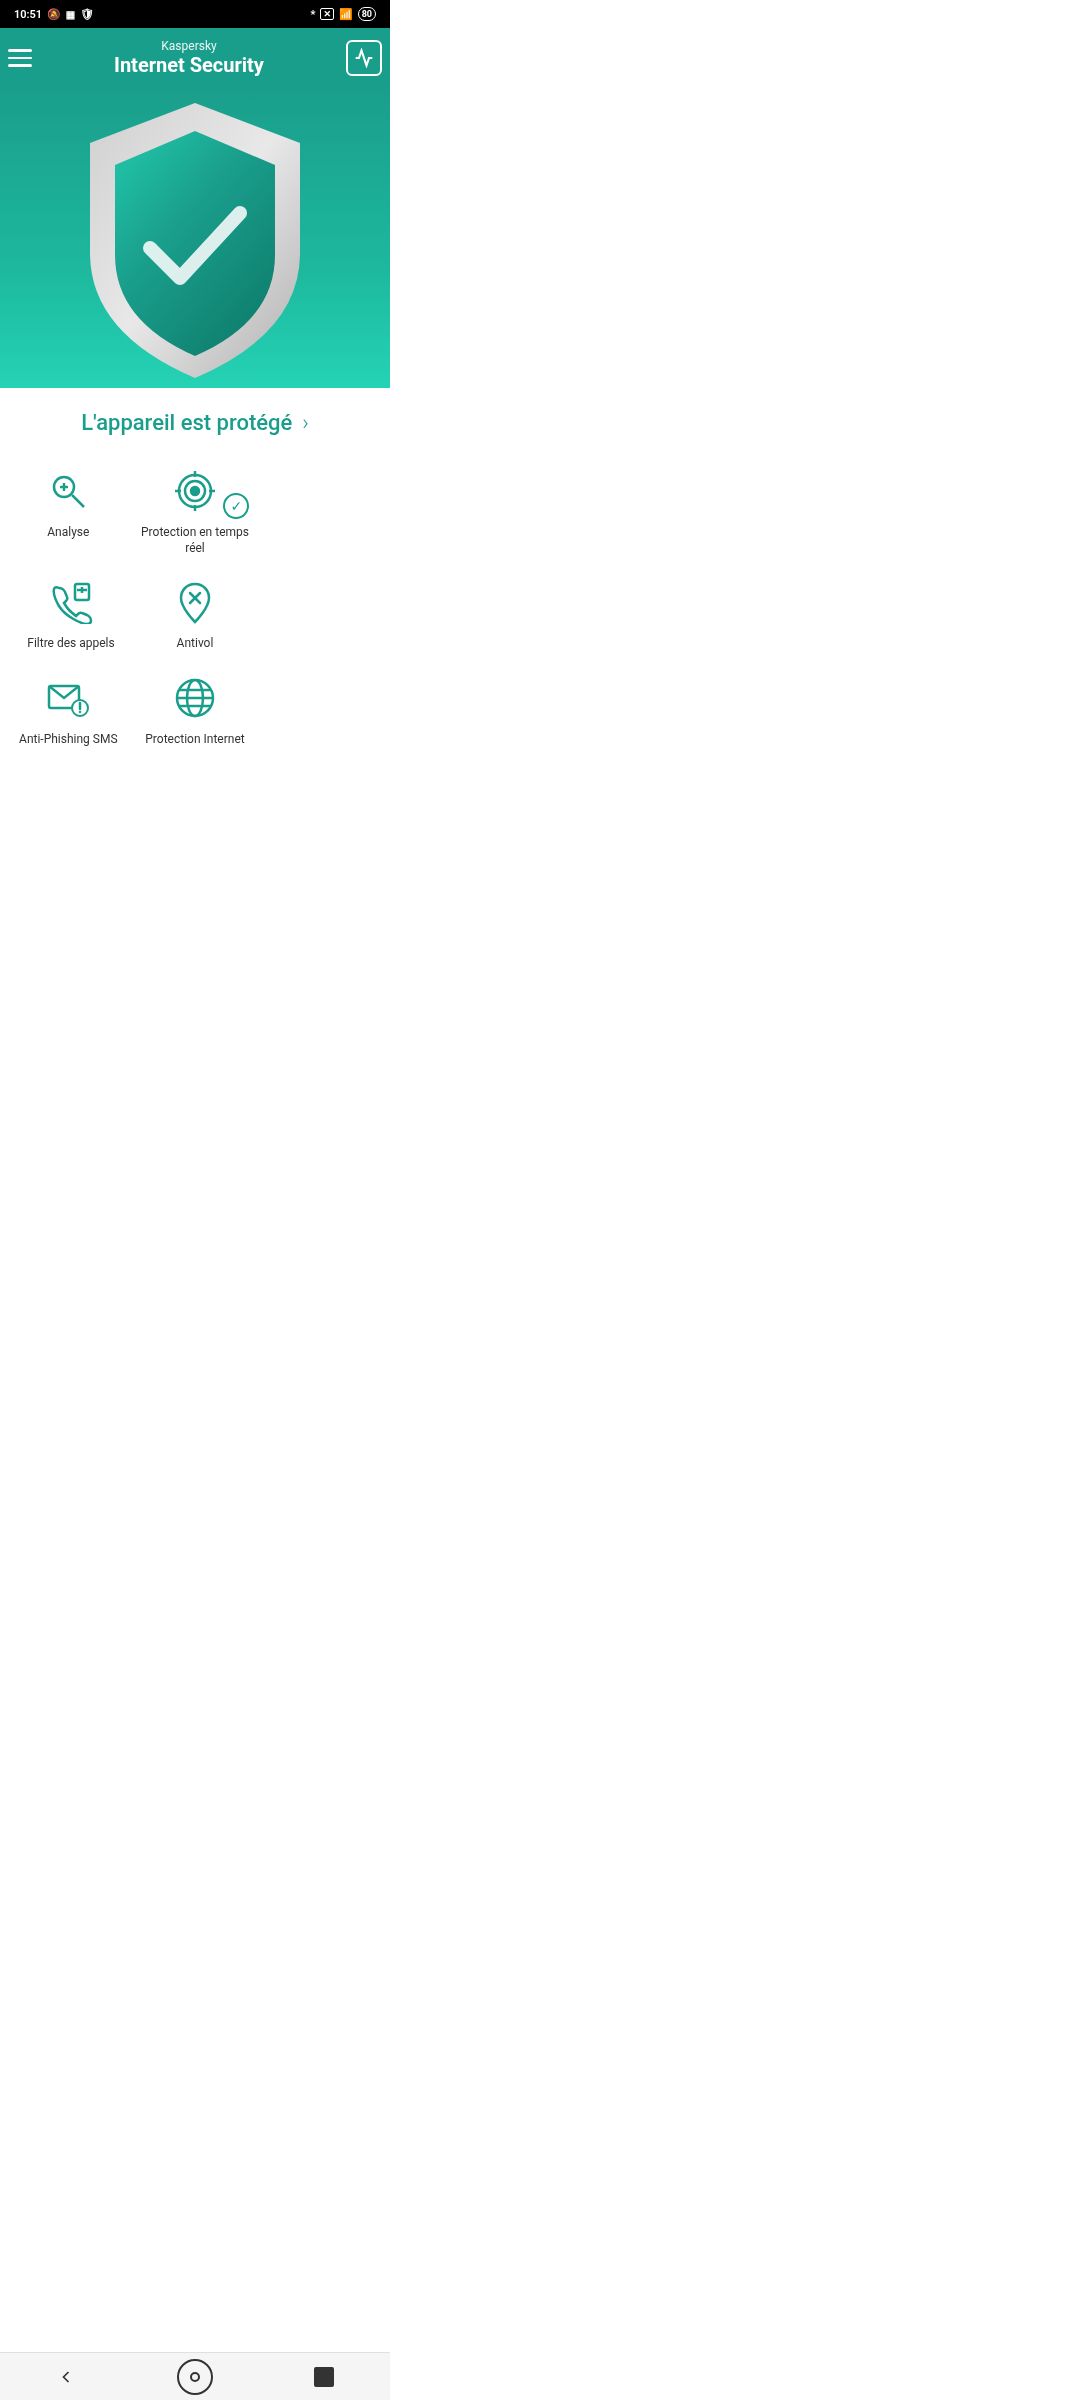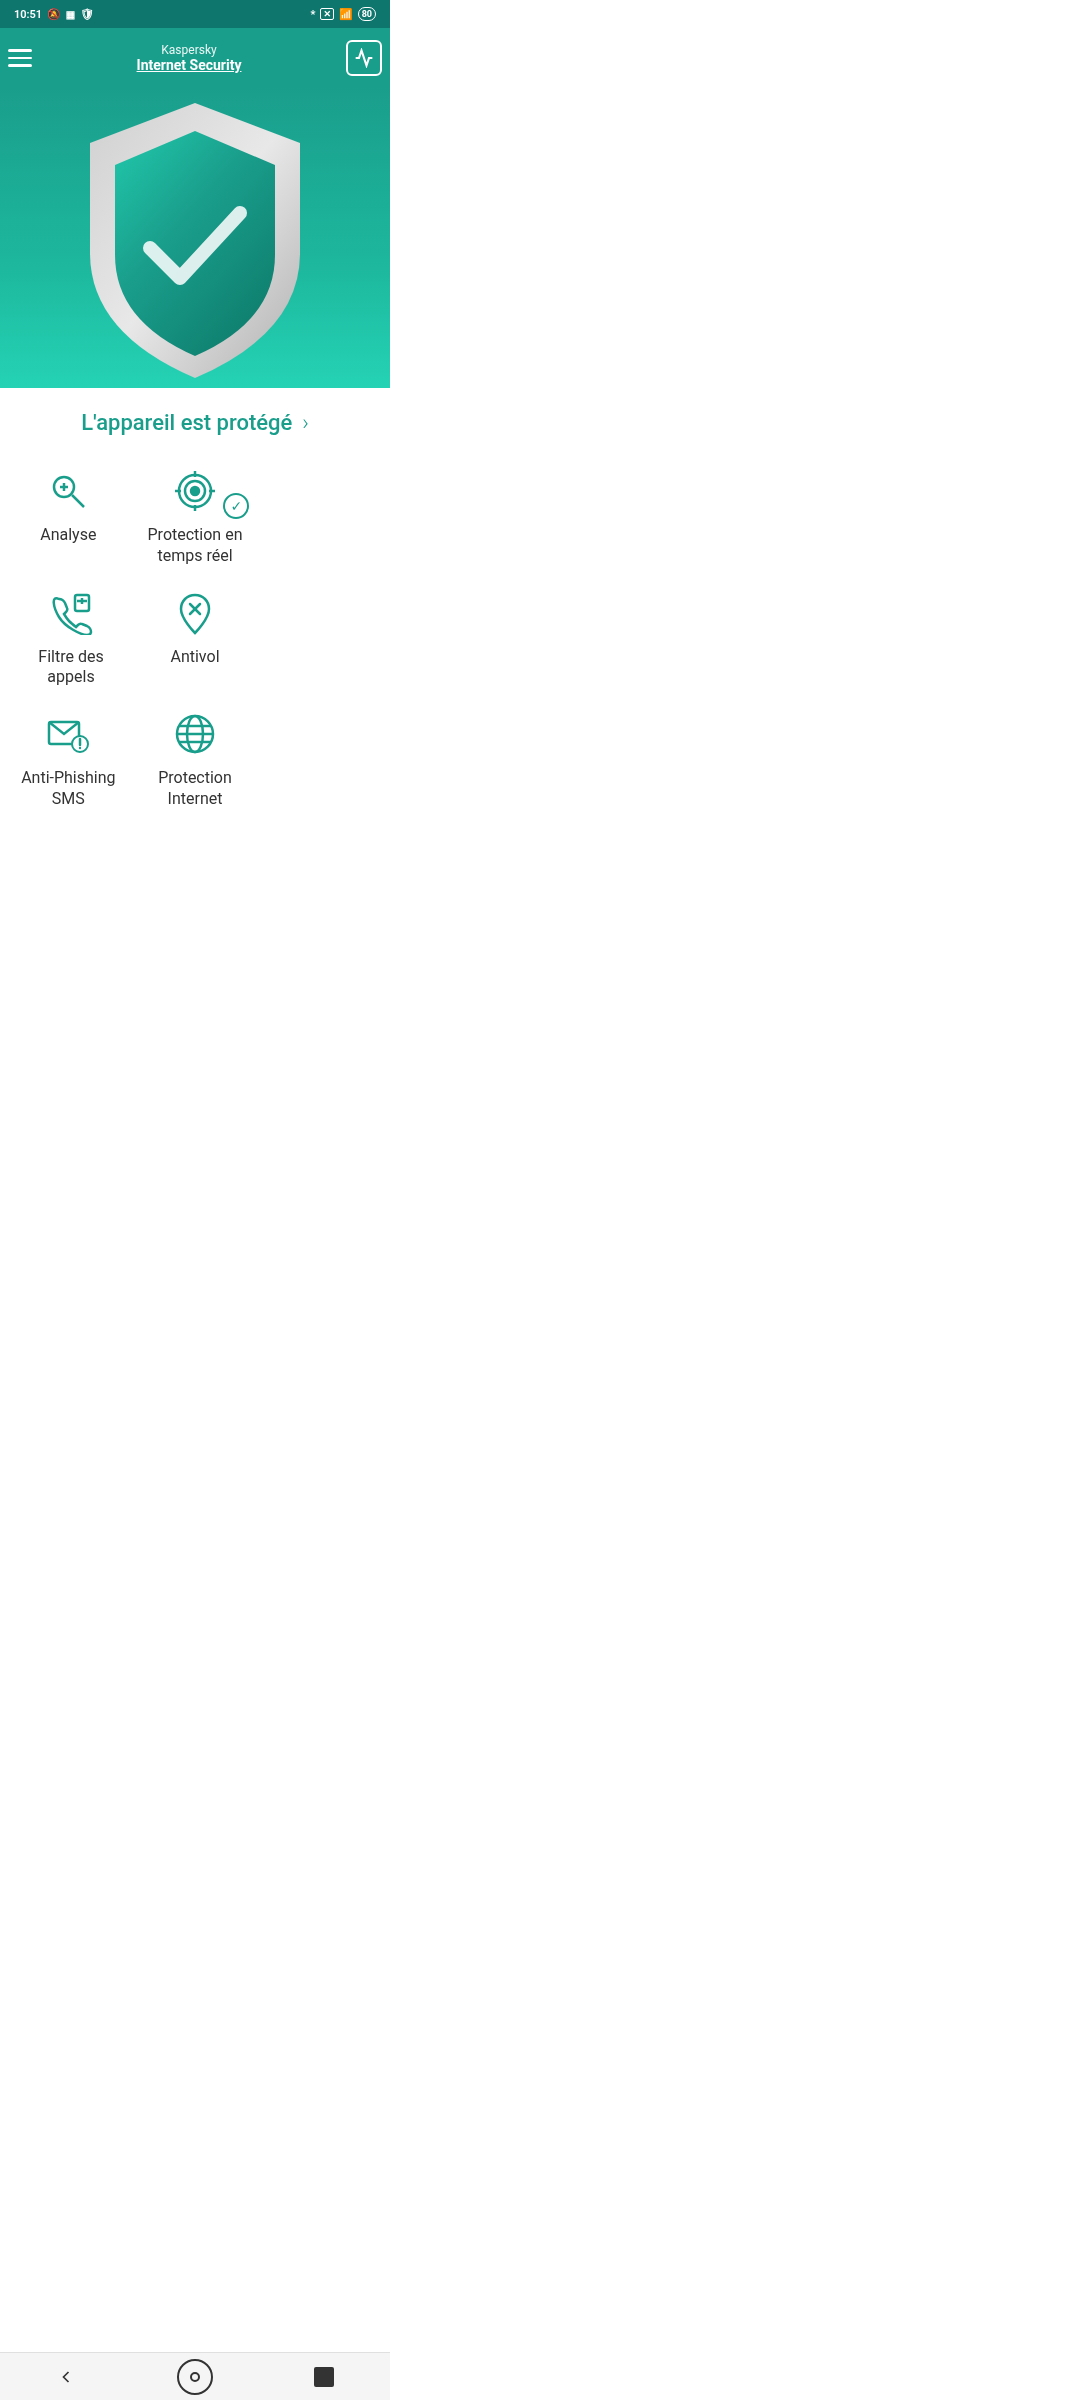--- a/index.html
+++ b/index.html
@@ -9,21 +9,21 @@
       width: 390px;
       min-height: 866px;
       background: #ffffff;
       font-family: 'Roboto', Arial, sans-serif;
       overflow-x: hidden;
       position: relative;
     }
 
     
     .status-bar {
-      background: #0f766e;
+      background: #000000;
       color: #ffffff;
       display: flex;
       justify-content: space-between;
       align-items: center;
       padding: 6px 14px;
       height: 28px;
       font-size: 11px;
       font-weight: 600;
     }
     .status-left { display: flex; align-items: center; gap: 5px; }
@@ -61,23 +61,22 @@
     .header-title {
       text-align: center;
       color: #fff;
     }
     .header-title .subtitle {
       font-size: 12px;
       font-weight: 400;
       opacity: 0.9;
     }
     .header-title .main-title {
-      font-size: 14px;
+      font-size: 20px;
       font-weight: 700;
-      text-decoration: underline;
     }
     .monitor-icon {
       width: 36px;
       height: 36px;
       border: 2px solid #fff;
       border-radius: 6px;
       display: flex;
       align-items: center;
       justify-content: center;
       color: #fff;
@@ -152,21 +151,21 @@
       justify-content: center;
       color: #1a9e8c;
     }
 
     .feature-icon svg {
       width: 44px;
       height: 44px;
     }
 
     .feature-label {
-      font-size: 16px;
+      font-size: 12px;
       color: #333;
       line-height: 1.3;
     }
 
     .check-badge {
       position: absolute;
       right: 4px;
       top: 28px;
       width: 26px;
       height: 26px;

